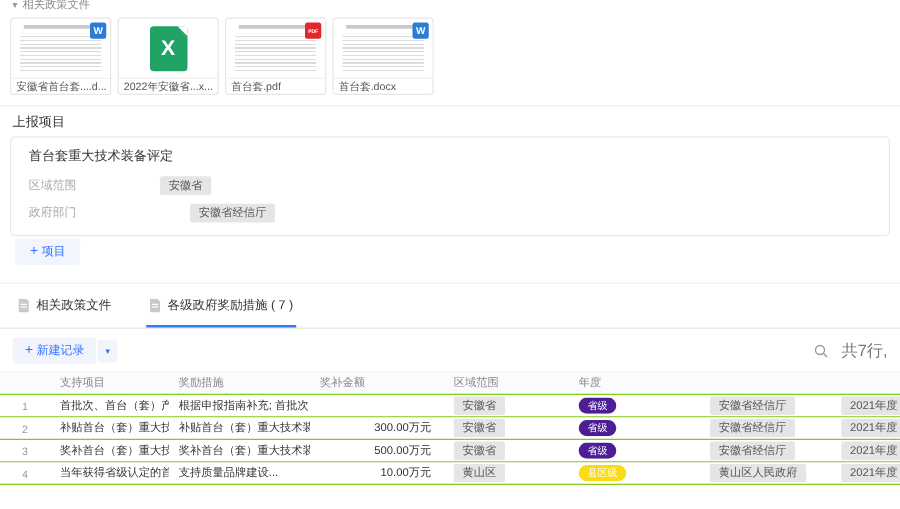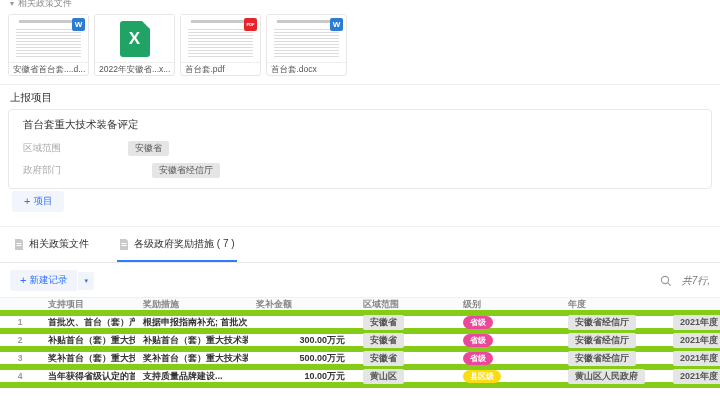--- a/index.html
+++ b/index.html
@@ -56,32 +56,32 @@
   .tab svg { display:block; }
 
   
   .toolbar { display:flex; align-items:center; padding:7px 10px 6px; }
   .new-rec { display:inline-flex; align-items:center; gap:3px; background:#f1f5fb; color:#3370ff;
     font-size:9.5px; padding:4px 10px; border-radius:3px 0 0 3px; cursor:pointer; }
   .new-rec .plus { font-size:11px; line-height:9px; }
   .new-caret { background:#f1f5fb; color:#3370ff; font-size:7px; padding:5px 6px;
     border-radius:0 3px 3px 0; margin-left:1px; cursor:pointer; }
   .tb-right { margin-left:auto; display:flex; align-items:center; gap:10px; }
-  .row-count { font-size:10px; color:#777;font-style:italic; }
+  .row-count { font-size:13px; color:#777; }
 
   
   .grid { width:720px; border-top:1px solid #f0f0f0; }
   .trow { display:grid; grid-template-columns:40px 95px 113px 107px 100px 105px 105px 55px;
-    height:18px; align-items:center; border-bottom:6px solid #84cc16; font-size:9px; background:#fff;font-weight:bold; }
+    height:18px; align-items:center; border-bottom:1px solid #84cc16; font-size:9px; background:#fff; }
   .trow.head { background:#fafbfc; color:#888; height:18px; }
   .cell { padding:0 0 0 8px; white-space:nowrap; overflow:hidden; text-overflow:clip; }
   .cell.num { padding:0; text-align:center; color:#999; font-size:8.5px; }
   .cell.amount { text-align:right; padding-right:10px; padding-left:12px; color:#333; }
   .badge { display:inline-block; border-radius:8px; padding:1px 7px; font-size:8px; color:#fff; }
-  .badge-teal   { background:#ec4899; }
+  .badge-teal   { background:#4c1d95; }
   .badge-yellow { background:#fadb14; }
 </style>
 </head>
 <body>
 
 <div class="page">
 
   <div class="attach-head">
     <span class="caret">▾</span>
     <span>相关政策文件</span>
@@ -167,21 +167,20 @@
     </span>
   </div>
 
   <div class="grid">
     <div class="trow head" id="grid-head">
       <div class="cell num"></div>
     <div class="cell">支持项目</div>
         <div class="cell">奖励措施</div>
         <div class="cell">奖补金额</div>
         <div class="cell">区域范围</div>
-        <div class="cell">级别</div>
         <div class="cell">年度</div>
       </div>
     <div id="grid-body">
         <div class="trow">
           <div class="cell num">1</div>
           <div class="cell">首批次、首台（套）产品综合险...</div>
           <div class="cell">根据申报指南补充; 首批次、首...</div>
           <div class="cell amount"></div>
           <div class="cell"><span class="chip">安徽省</span></div>
           <div class="cell"><span class="badge badge-teal">省级</span></div>

